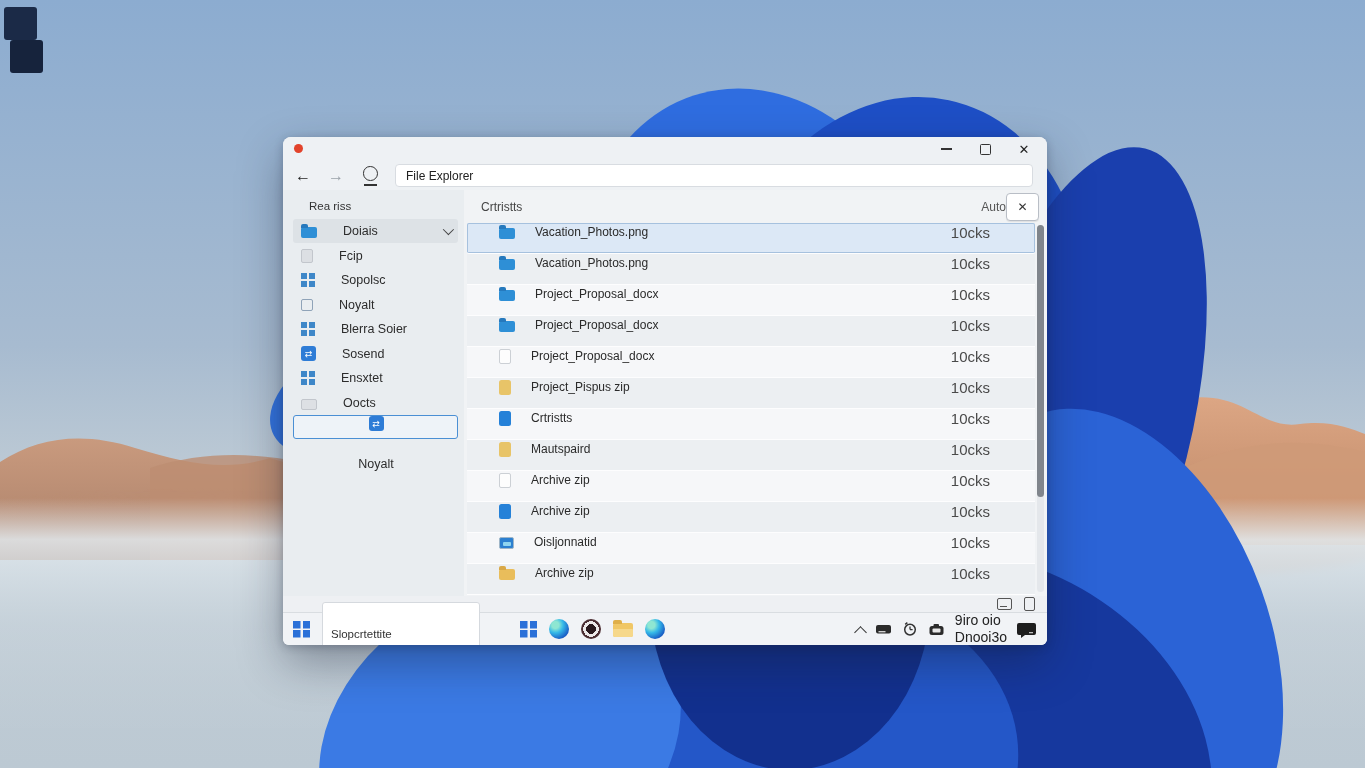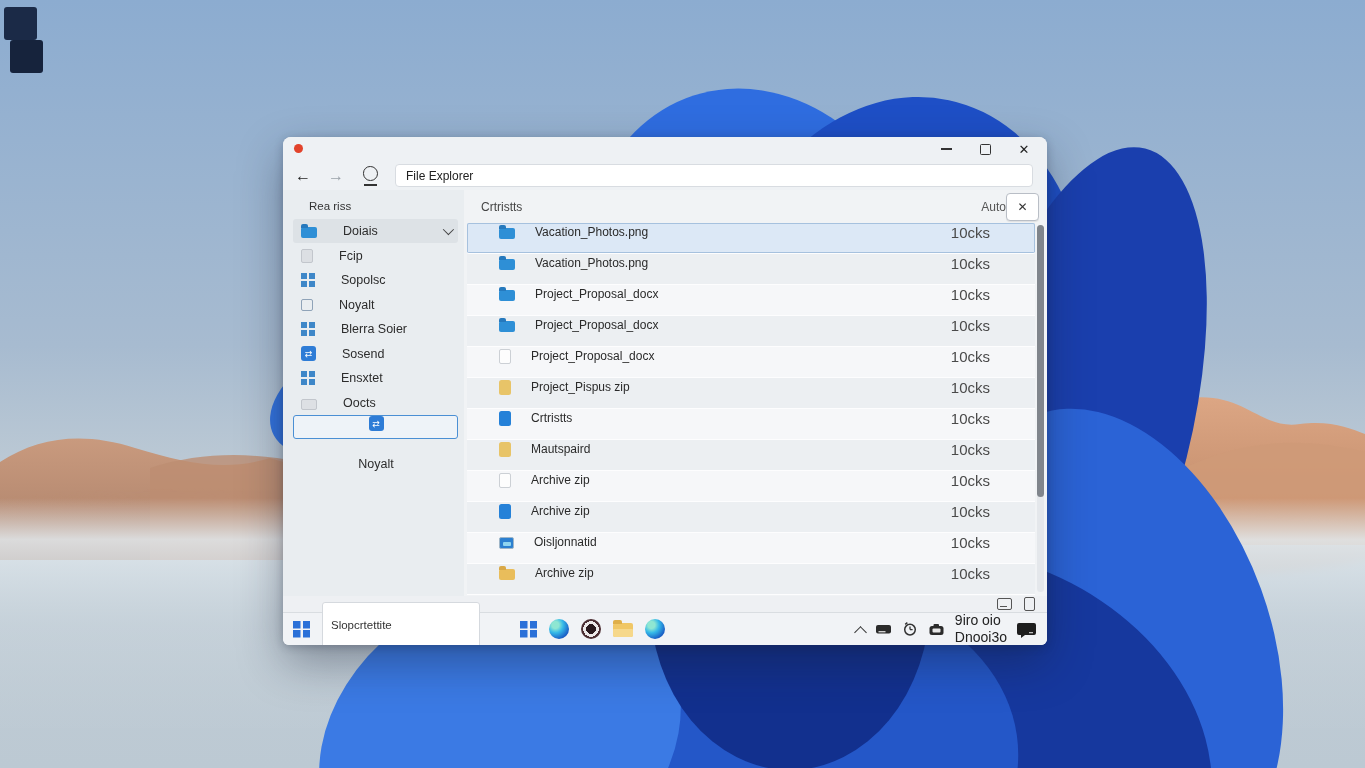--- a/index.html
+++ b/index.html
@@ -92,21 +92,21 @@
   .view-ic2{width:9px;height:12px;border:1.2px solid #555;border-radius:2px;}
 
   
   .taskbar{position:absolute;left:0;right:0;bottom:0;height:33px;background:#f1f3f6;border-top:1px solid #d9dde1;
     display:flex;align-items:center;padding:0 10px;box-sizing:border-box;}
   .winlogo{width:17px;height:17px;background:
       linear-gradient(#2a70d8,#2a70d8) left top,linear-gradient(#2a70d8,#2a70d8) right top,
       linear-gradient(#2a70d8,#2a70d8) left bottom,linear-gradient(#2a70d8,#2a70d8) right bottom;
     background-size:7.5px 7.5px;background-repeat:no-repeat;flex:0 0 auto;}
   .tb-search{width:140px;height:21px;background:#fff;border:1px solid #d5d9de;border-radius:3px;
-    margin-left:12px;display:flex;align-items:flex-start;padding:16px 8px;font-size:11.5px;color:#333;white-space:nowrap;overflow:hidden;}
+    margin-left:12px;display:flex;align-items:flex-end;padding:16px 8px;font-size:11.5px;color:#333;white-space:nowrap;overflow:hidden;}
   .tb-center{display:flex;align-items:center;gap:12px;margin-left:40px;}
   .edge-icon{width:20px;height:20px;border-radius:50%;
     background:radial-gradient(circle at 32% 30%,#8ee6d2 0 18%,#35b9e8 40%,#1b63c8 72%,#123f9e 100%);}
   .opera-icon{width:20px;height:20px;border-radius:50%;
     background:radial-gradient(circle,#2a191d 0 34%,#ece8e8 34% 55%,#4b2d32 55% 100%);}
   .tfolder{width:20px;height:14px;background:#f0c766;border-radius:2px;position:relative;margin-top:2px;}
   .tfolder::before{content:"";position:absolute;left:0;top:-3px;width:9px;height:4px;background:#dfaf49;border-radius:2px 2px 0 0;}
   .tfolder::after{content:"";position:absolute;left:0;bottom:0;width:100%;height:8px;background:#f6d88b;border-radius:1px 1px 2px 2px;}
   .tray{margin-left:auto;display:flex;align-items:center;gap:10px;}
   .tray svg{display:block;}

